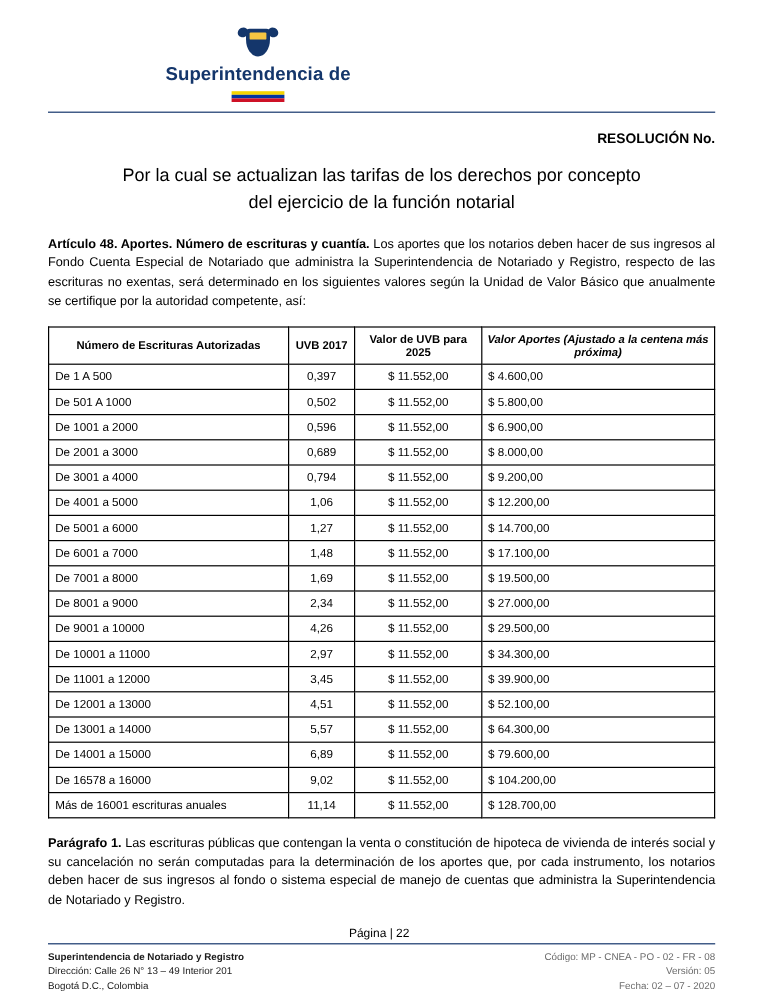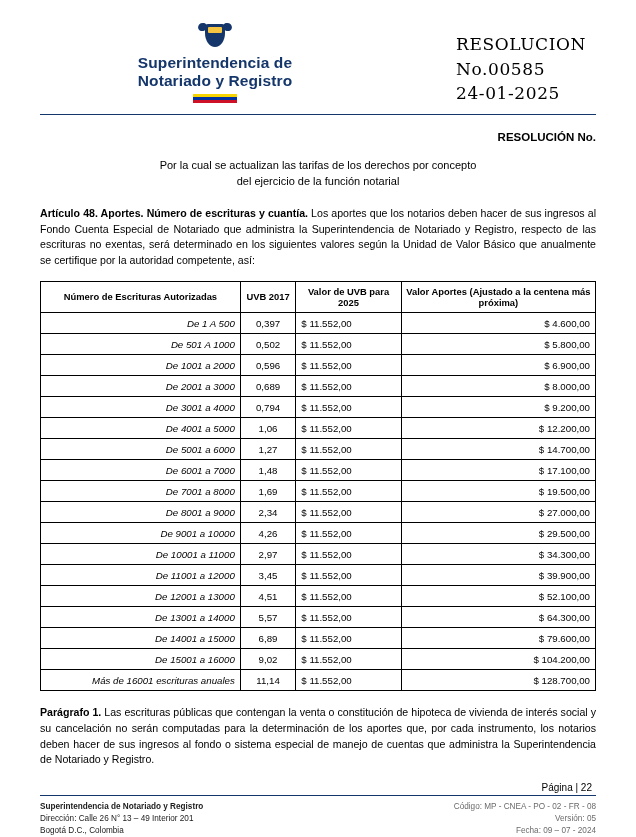--- a/index.html
+++ b/index.html
@@ -110,21 +110,21 @@
 
   
   .res-no {
     text-align: right;
     font-weight: bold;
     font-size: 11.5px;
     margin: 8px 0 14px 0;
   }
   .subtitle {
     text-align: center;
-    font-size: 11px;
+    font-size: 15px;
     line-height: 1.5;
     margin-bottom: 16px;
   }
 
   
   .para {
     font-size: 10.6px;
     line-height: 1.48;
     text-align: justify;
     margin: 0 0 12px 0;
@@ -144,32 +144,32 @@
     vertical-align: middle;
     height: 21px;
   }
   table.tarifas th {
     text-align: center;
     font-weight: bold;
     font-size: 9.4px;
     line-height: 1.2;
     padding: 4px 3px;
   }
-  td.c-rango { text-align: right; width: 36%; font-style: italic; }
+  td.c-rango { text-align: left; width: 36%; }
   td.c-uvb   { text-align: center; width: 10%; }
-  td.c-valor { text-align: left; width: 19%; }
-  td.c-aporte{ text-align: right; width: 35%; padding-right: 8px; }
+  td.c-valor { text-align: center; width: 19%; }
+  td.c-aporte{ text-align: left; width: 35%; padding-right: 8px; }
   th.h-rango { width: 36%; }
   th.h-uvb   { width: 10%; }
   th.h-valor { width: 19%; }
-  th.h-aporte{ width: 35%; }
+  th.h-aporte{ width: 35%; font-style: italic; }
 
   
   .page-num {
-    text-align: right;
+    text-align: center;
     font-size: 10px;
     margin-top: 14px;
     padding-right: 4px;
   }
   .footer-rule {
     border: 0;
     border-top: 1px solid #14366b;
     margin: 2px 0 5px 0;
   }
   .footer {
@@ -193,34 +193,28 @@
 
   <div class="header">
     <div class="brand">
       <div class="crest">
         <span class="wing-l"></span>
         <span class="wing-r"></span>
         <span class="shield"></span>
       </div>
       <div class="brand-name">
         <div>Superintendencia de</div>
-        <div>Notariado y Registro</div>
       </div>
       <div class="flag">
         <i class="y"></i>
           <i class="b"></i>
           <i class="r"></i>
       </div>
     </div>
 
-    <div class="res-block">
-      <div>RESOLUCION</div>
-      <div>No.00585</div>
-      <div>24-01-2025</div>
-    </div>
   </div>
   <hr class="header-rule">
 
   <div class="res-no">RESOLUCIÓN No.</div>
   <div class="subtitle">
     <div>Por la cual se actualizan las tarifas de los derechos por concepto</div>
     <div>del ejercicio de la función notarial</div>
   </div>
 
   <p class="para"><b>Artículo 48. Aportes. Número de escrituras y cuantía.</b><span> Los aportes que los notarios deben hacer de sus ingresos al Fondo Cuenta Especial de Notariado que administra la Superintendencia de Notariado y Registro, respecto de las escrituras no exentas, será determinado en los siguientes valores según la Unidad de Valor Básico que anualmente se certifique por la autoridad competente, así:</span></p>
@@ -325,21 +319,21 @@
           <td class="c-valor">$ 11.552,00</td>
           <td class="c-aporte">$ 64.300,00</td>
         </tr>
         <tr>
           <td class="c-rango">De 14001 a 15000</td>
           <td class="c-uvb">6,89</td>
           <td class="c-valor">$ 11.552,00</td>
           <td class="c-aporte">$ 79.600,00</td>
         </tr>
         <tr>
-          <td class="c-rango">De 15001 a 16000</td>
+          <td class="c-rango">De 16578 a 16000</td>
           <td class="c-uvb">9,02</td>
           <td class="c-valor">$ 11.552,00</td>
           <td class="c-aporte">$ 104.200,00</td>
         </tr>
         <tr>
           <td class="c-rango">Más de 16001 escrituras anuales</td>
           <td class="c-uvb">11,14</td>
           <td class="c-valor">$ 11.552,00</td>
           <td class="c-aporte">$ 128.700,00</td>
         </tr>
@@ -352,17 +346,17 @@
   <hr class="footer-rule">
   <div class="footer">
     <div class="footer-left">
       <div class="f-title">Superintendencia de Notariado y Registro</div>
       <div>Dirección: Calle 26 N° 13 – 49 Interior 201</div>
       <div>Bogotá D.C., Colombia</div>
     </div>
     <div class="footer-right">
       <div>Código: MP - CNEA - PO - 02 - FR - 08</div>
       <div>Versión: 05</div>
-      <div>Fecha: 09 – 07 - 2024</div>
+      <div>Fecha: 02 – 07 - 2020</div>
     </div>
   </div>
 
 </div>
 
 </body></html>

